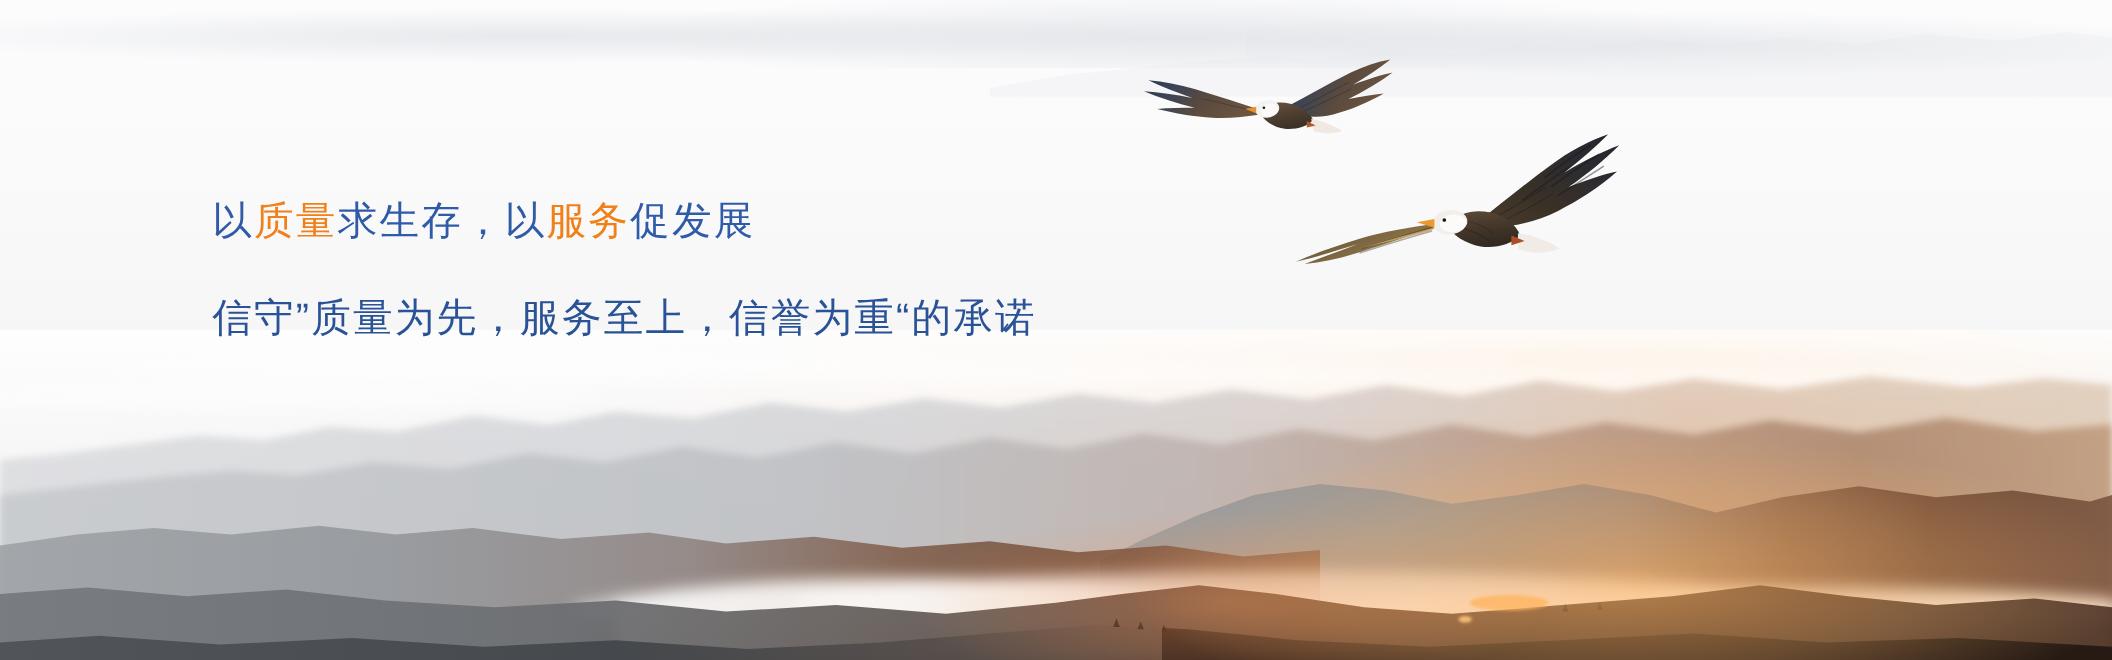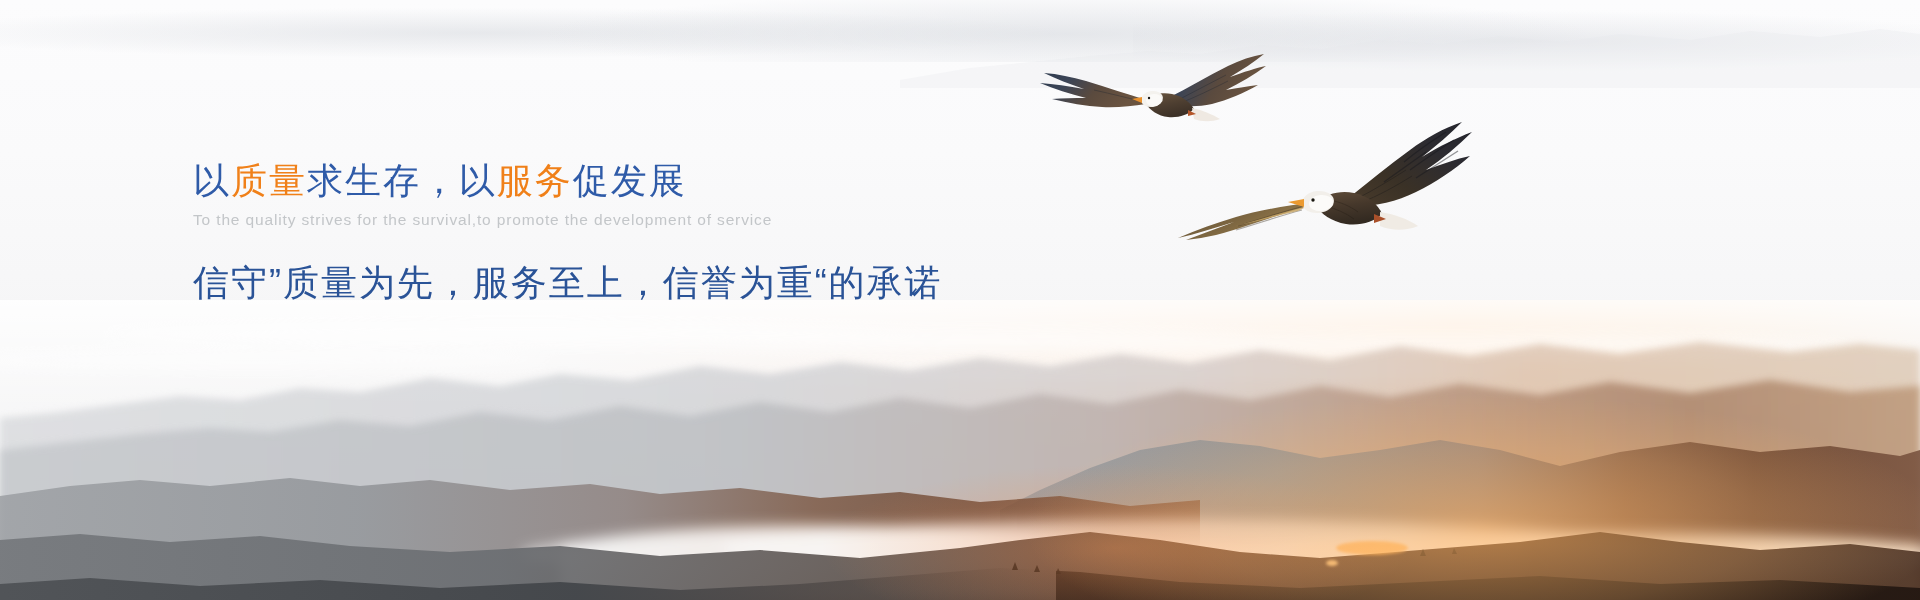--- a/index.html
+++ b/index.html
@@ -46,34 +46,34 @@
   .warm-glow{
     position:absolute; right:0; bottom:0; width:1150px; height:260px;
     background:
       radial-gradient(ellipse 620px 180px at 62% 72%, rgba(255,178,96,.62) 0%, rgba(255,186,110,.28) 45%, rgba(255,200,140,0) 74%),
       radial-gradient(ellipse 420px 120px at 30% 80%, rgba(250,148,84,.40) 0%, rgba(250,160,100,0) 70%);
     mix-blend-mode:normal;
   }
 
   
   .copy {
-    position:absolute; left:193px; top:160px; width:1000px;
+    position:absolute; left:193px; top:180px; width:1000px;
   }
   .headline{
     font-size:36px; line-height:1.18; font-weight:400;
     letter-spacing:.055em; white-space:nowrap;
   }
   .h1 { color:#2f5ba8; }
   .h1 .accent { color:#f08019; }
   .sub{
     font-size:15.5px; color:#c3c6c9; letter-spacing:.055em;
     line-height:1.4; margin-top:7px; white-space:nowrap; font-weight:400;
   }
   .h2 { color:#2a5397; margin-top:0; }
-  .block-2 { margin-top:31px; }
+  .block-2 { margin-top:46px; }
 
   
   .eagle { position:absolute; }
 </style>
 </head>
 <body>
 
 <div id="banner">
 
   <div class="sky">
@@ -348,21 +348,20 @@
     <circle cx="155" cy="82" r="1.7" fill="#17160f"></circle>
 
     <path d="M222,94 C236,96 250,101 260,108 C248,113 234,113 222,108 Z" fill="#f0ebe4"></path>
     <path d="M216,96 L228,101 L216,105 Z" fill="#a9502a"></path>
   </svg>
 
   <div class="copy">
 
     <div class="headline h1"><span>以</span><span class="accent">质量</span><span>求生存，以</span><span class="accent">服务</span><span>促发展</span></div>
 
-    <div class="sub">To the quality strives for the survival,to promote the development of service</div>
 
     <div class="block-2">
       <div class="headline h2">信守”质量为先，服务至上，信誉为重“的承诺</div>
     </div>
 
   </div>
 
 </div>
 
 </body></html>

